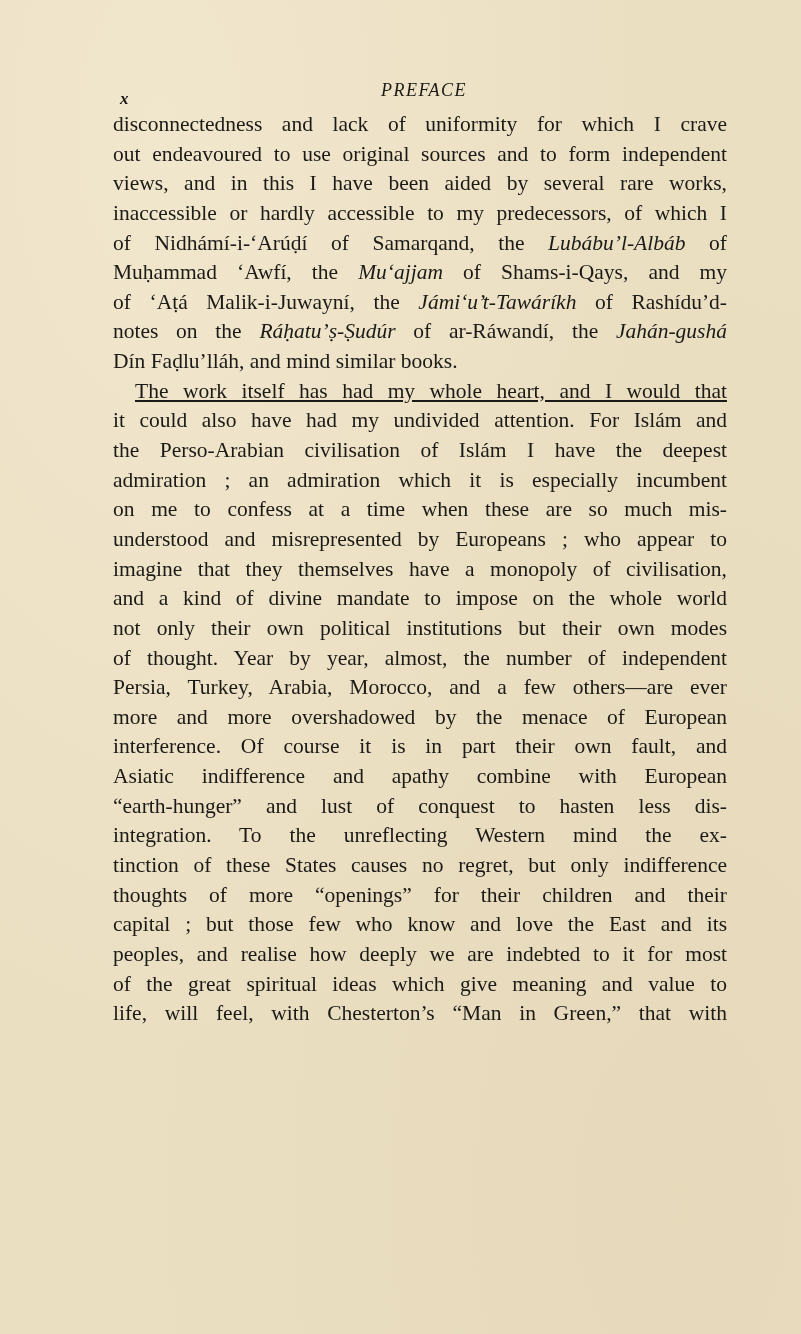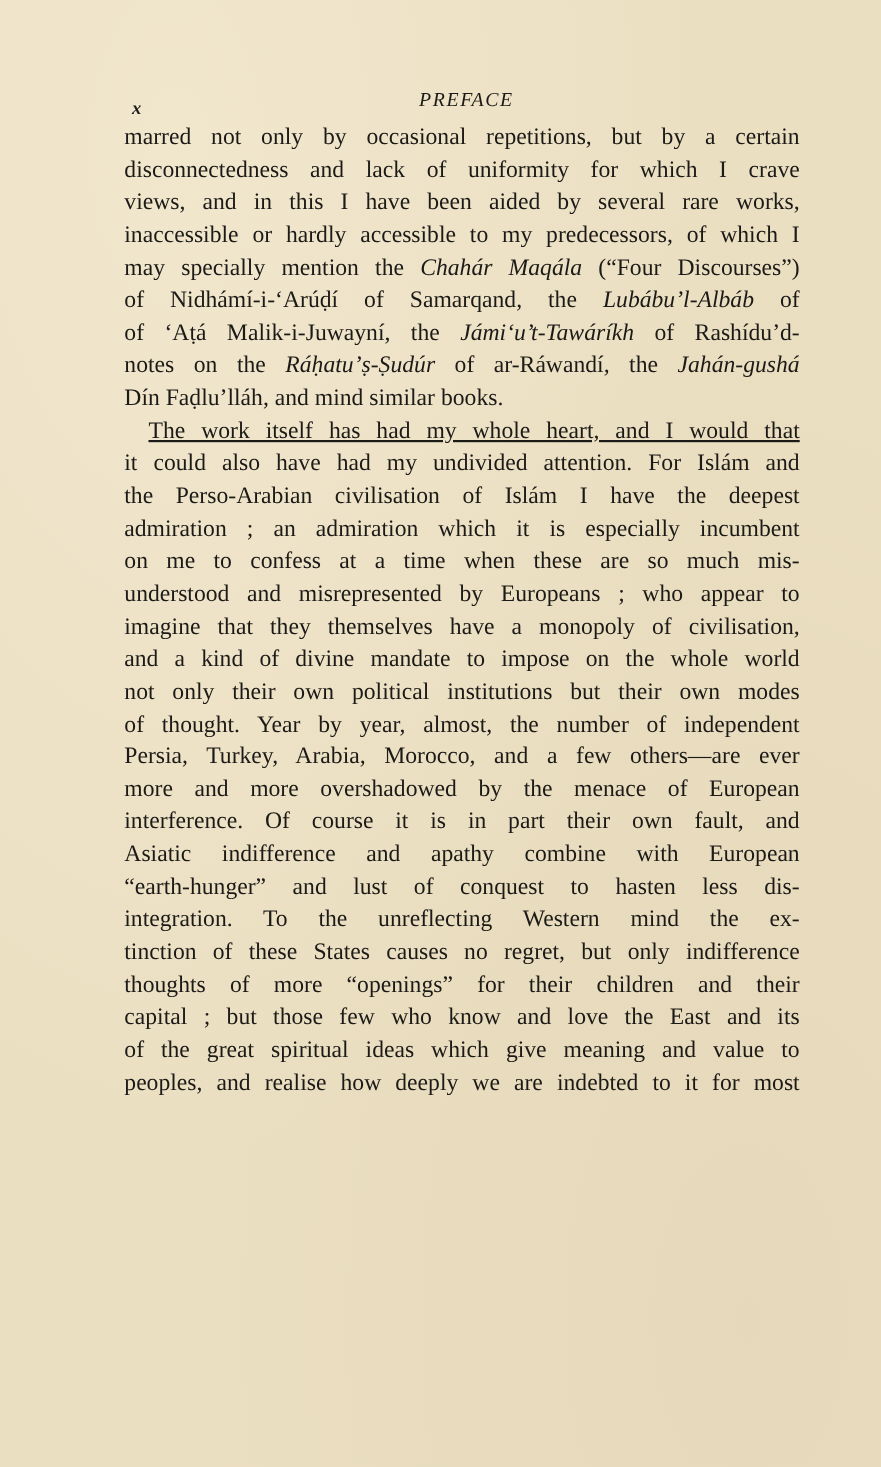--- a/index.html
+++ b/index.html
@@ -80,26 +80,26 @@
 </head>
 <body>
 
 <div class="page">
   <div class="running-head">
     <span class="page-number">x</span>
     <div class="head-title">PREFACE</div>
   </div>
 
   <div class="body-text" id="body-text">
-      <div class="line"><span>marred not only by occasional repetitions, but by a certain</span></div>
       <div class="line"><span>disconnectedness and lack of uniformity for which I crave</span></div>
+      <div class="line"><span>out endeavoured to use original sources and to form independent</span></div>
       <div class="line"><span>views, and in this I have been aided by several rare works,</span></div>
       <div class="line"><span>inaccessible or hardly accessible to my predecessors, of which I</span></div>
-      <div class="line"><span>may specially mention the </span><span class="it">Chahár Maqála</span><span> (“Four Discourses”)</span></div>
       <div class="line"><span>of Nidhámí-i-‘Arúḍí of Samarqand, the </span><span class="it">Lubábu’l-Albáb</span><span> of</span></div>
+      <div class="line"><span>Muḥammad ‘Awfí, the </span><span class="it">Mu‘ajjam</span><span> of Shams-i-Qays, and my</span></div>
       <div class="line"><span>of ‘Aṭá Malik-i-Juwayní, the </span><span class="it">Jámi‘u’t-Tawáríkh</span><span> of Rashídu’d-</span></div>
       <div class="line"><span>notes on the </span><span class="it">Ráḥatu’ṣ-Ṣudúr</span><span> of ar-Ráwandí, the </span><span class="it">Jahán-gushá</span></div>
       <div class="line last"><span>Dín Faḍlu’lláh, and mind similar books.</span></div>
       <div class="line indent"><span>The work itself has had my whole heart, and I would that</span></div>
       <div class="line"><span>it could also have had my undivided attention.  For Islám and</span></div>
       <div class="line"><span>the Perso-Arabian civilisation of Islám I have the deepest</span></div>
       <div class="line"><span>admiration ; an admiration which it is especially incumbent</span></div>
       <div class="line"><span>on me to confess at a time when these are so much mis-</span></div>
       <div class="line"><span>understood and misrepresented by Europeans ; who appear to</span></div>
       <div class="line"><span>imagine that they themselves have a monopoly of civilisation,</span></div>
@@ -108,16 +108,17 @@
       <div class="line"><span>of thought.  Year by year, almost, the number of independent</span></div>
       <div class="line"><span>Persia, Turkey, Arabia, Morocco, and a few others—are ever</span></div>
       <div class="line"><span>more and more overshadowed by the menace of European</span></div>
       <div class="line"><span>interference.  Of course it is in part their own fault, and</span></div>
       <div class="line"><span>Asiatic indifference and apathy combine with European</span></div>
       <div class="line"><span>“earth-hunger” and lust of conquest to hasten less dis-</span></div>
       <div class="line"><span>integration.  To the unreflecting Western mind the ex-</span></div>
       <div class="line"><span>tinction of these States causes no regret, but only indifference</span></div>
       <div class="line"><span>thoughts of more “openings” for their children and their</span></div>
       <div class="line"><span>capital ; but those few who know and love the East and its</span></div>
+      <div class="line"><span>peoples, and realise how deeply we are indebted to it for most</span></div>
       <div class="line"><span>of the great spiritual ideas which give meaning and value to</span></div>
-      <div class="line"><span>peoples, and realise how deeply we are indebted to it for most</span></div>
+      <div class="line"><span>life, will feel, with Chesterton’s “Man in Green,” that with</span></div>
     </div>
 </div>
 
 </body></html>

